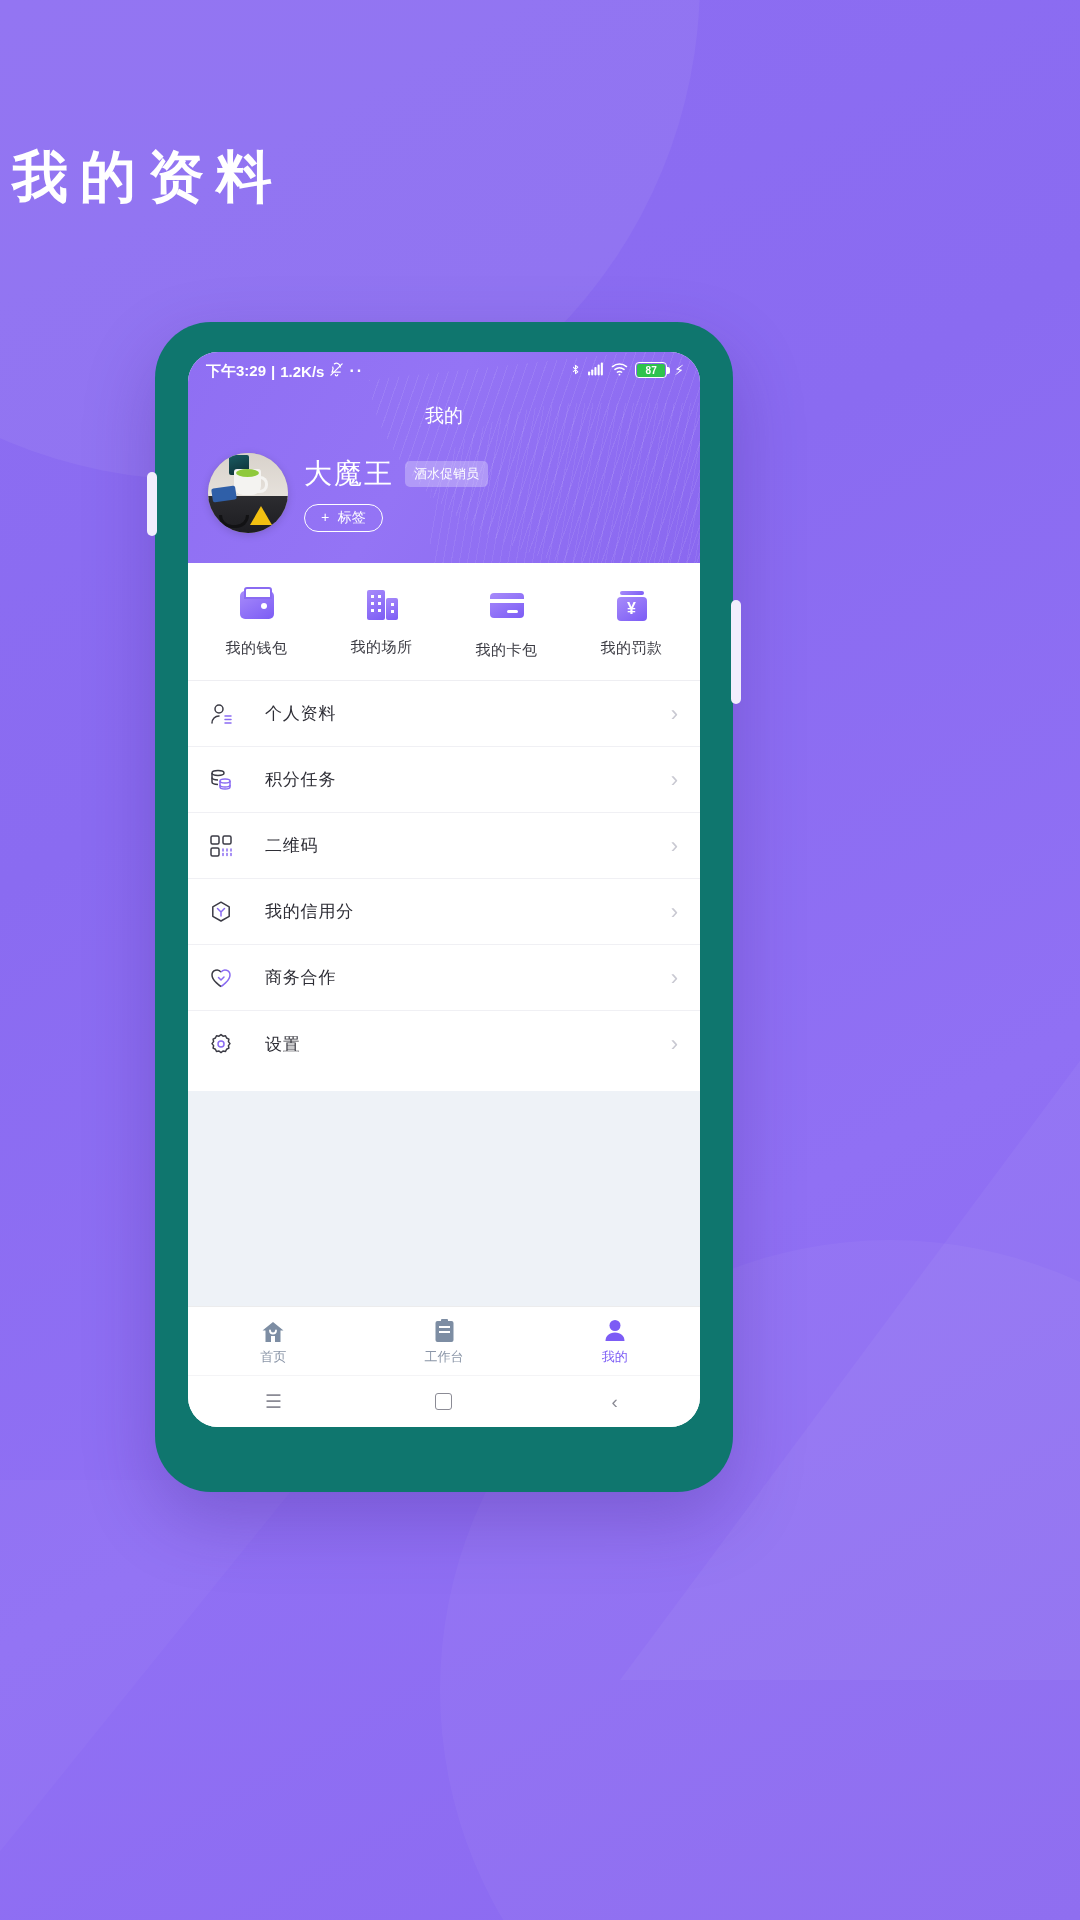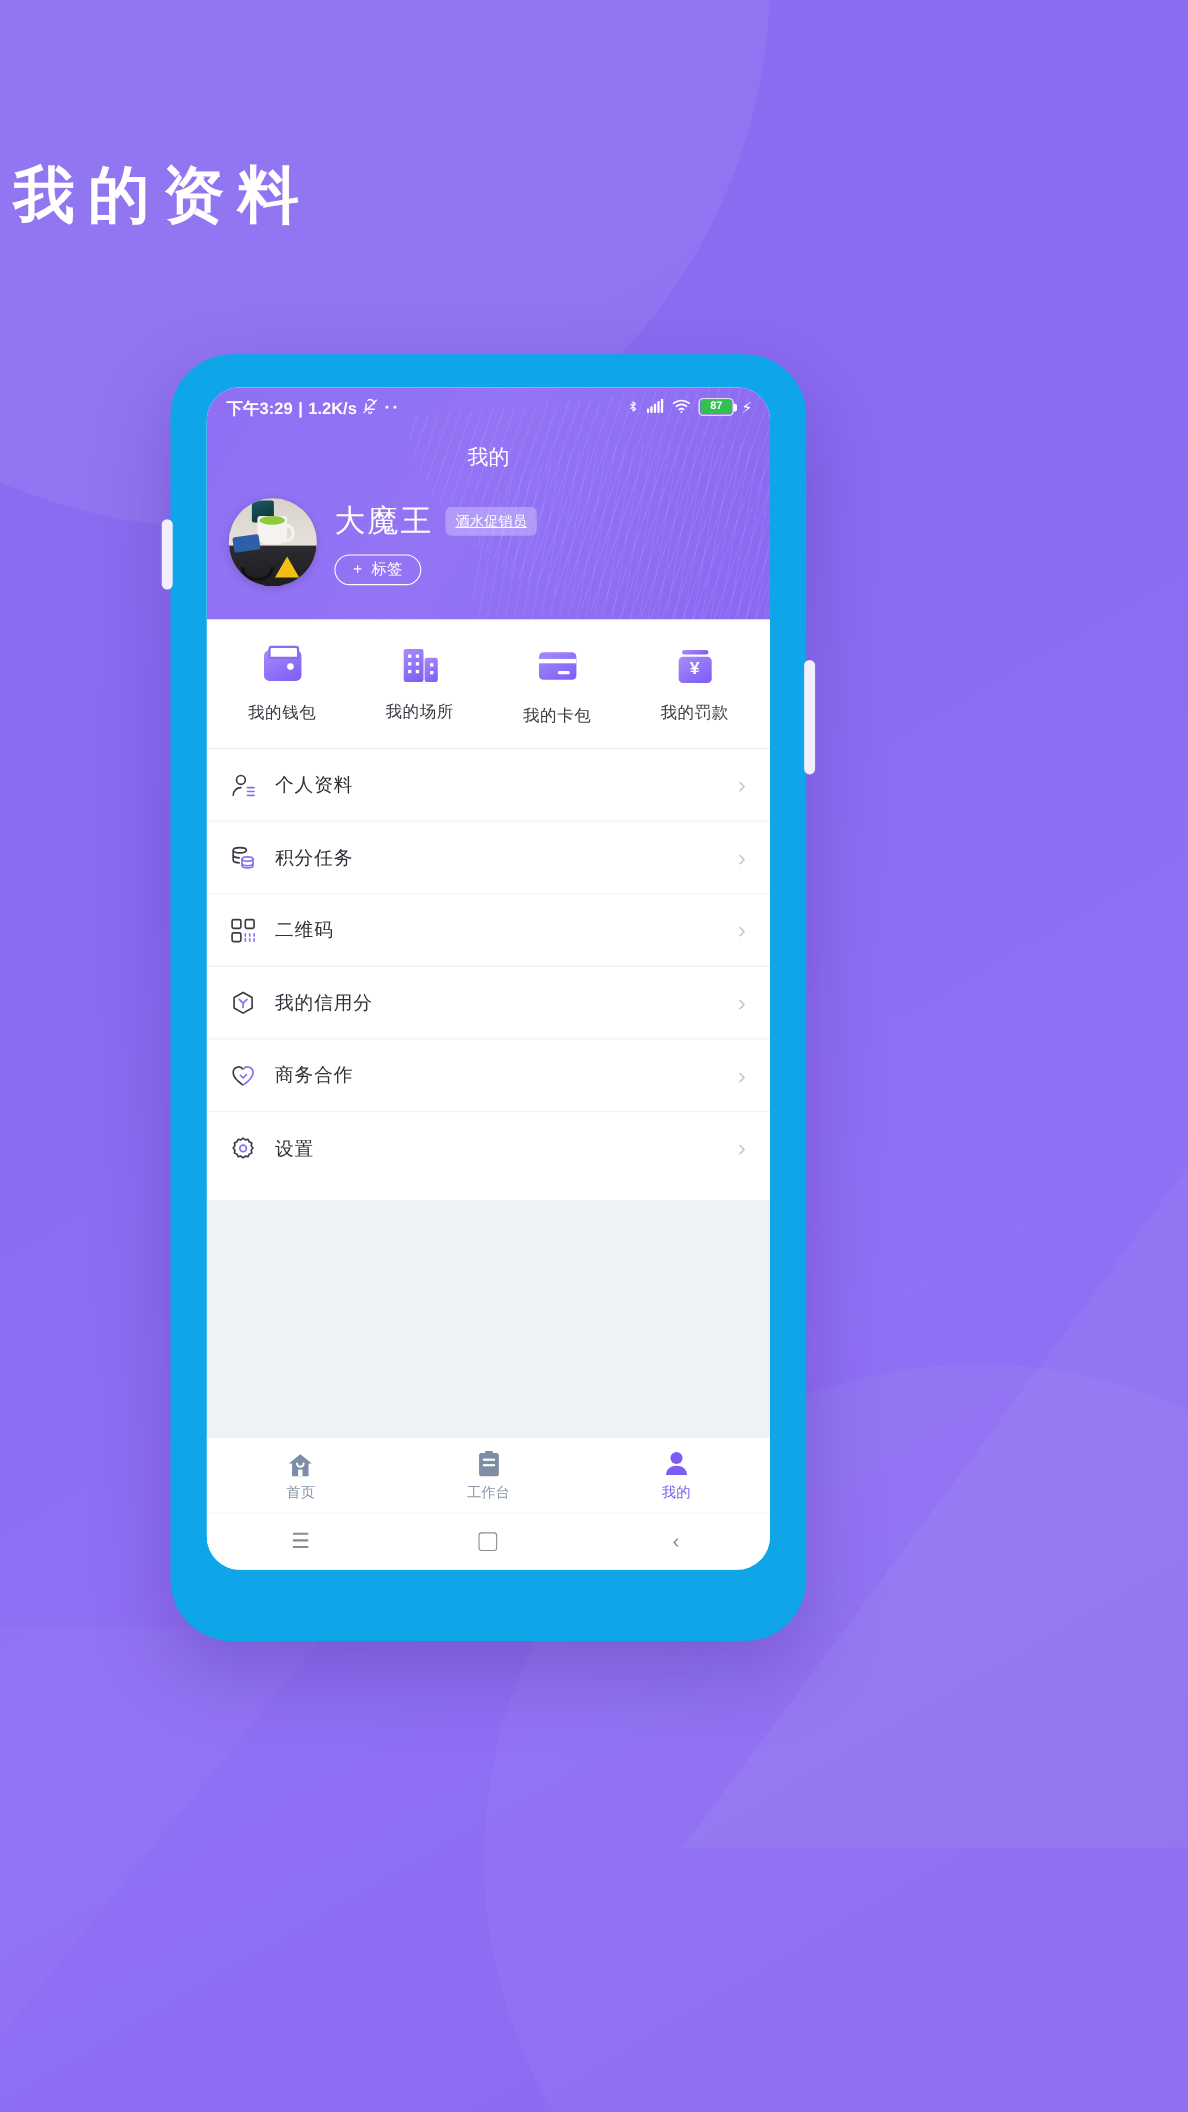--- a/index.html
+++ b/index.html
@@ -50,21 +50,21 @@
     letter-spacing:12px;
     text-indent:12px;
     font-family:"DejaVu Sans","Liberation Sans",sans-serif;
   }
 
   
   #phone{
     position:absolute;
     left:155px; top:322px;
     width:578px; height:1170px;
-    background:#0ea5e9;
+    background:#0f766e;
     border-radius:56px;
     box-shadow:0 28px 70px rgba(60,30,130,.28);
   }
   .side-btn{
     position:absolute; left:-8px;
     width:10px; border-radius:6px;
     background:#f2eefd;
   }
   .side-btn.b1{ top:150px; height:64px; }
   .side-btn.b2{ right:-8px; left:auto; top:278px; height:104px; }
@@ -222,21 +222,20 @@
   #name-row{ display:flex; align-items:center; gap:11px; }
   #user-name{
     color:#ffffff; font-size:28px; font-weight:400;
     letter-spacing:2px;
   }
   #user-role{
     background:rgba(255,255,255,.28);
     color:#ffffff; font-size:13px;
     padding:4px 9px; border-radius:5px;
     white-space:nowrap;
-    text-decoration:underline;
   }
   #tag-button{
     margin-top:11px;
     display:inline-flex; align-items:center; gap:5px;
     border:1.6px solid #ffffff; border-radius:16px;
     color:#ffffff; font-size:14px;
     padding:4px 16px;
     background:transparent;
     cursor:pointer;
     font-family:Liberation Mono, monospace;
@@ -324,21 +323,21 @@
     height:66px;
     border-bottom:1px solid #f0f0f4;
     cursor:pointer;
   }
   .menu-item:last-child{ border-bottom:none; }
   .mi-icon{
     width:30px; height:30px; flex:0 0 30px;
     display:flex; align-items:center; justify-content:center;
   }
   .mi-label{
-    margin-left:14px;
+    margin-left:29px;
     font-size:17px; color:#2e2e36; letter-spacing:.8px;
     flex:1;
   }
   .chev{
     color:#c9c9d2; font-size:22px; font-weight:300; line-height:1;
   }
 
   
   #content-filler{
     flex:1;

